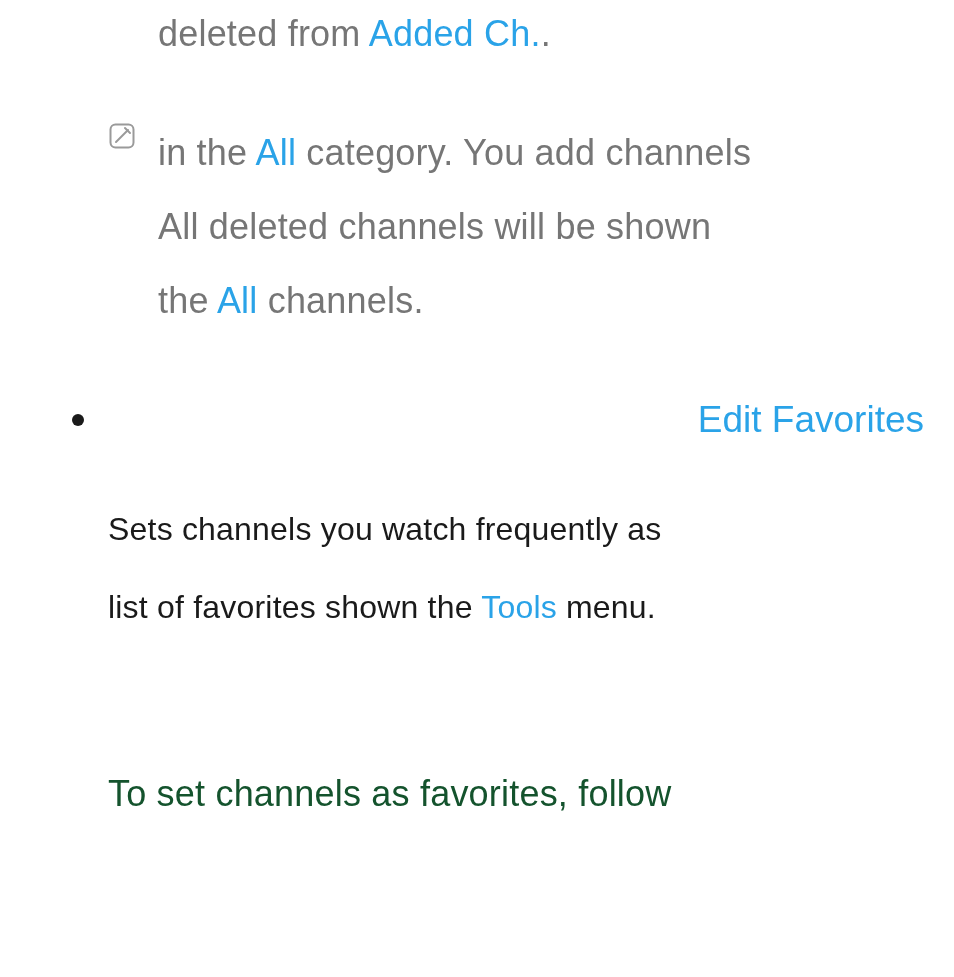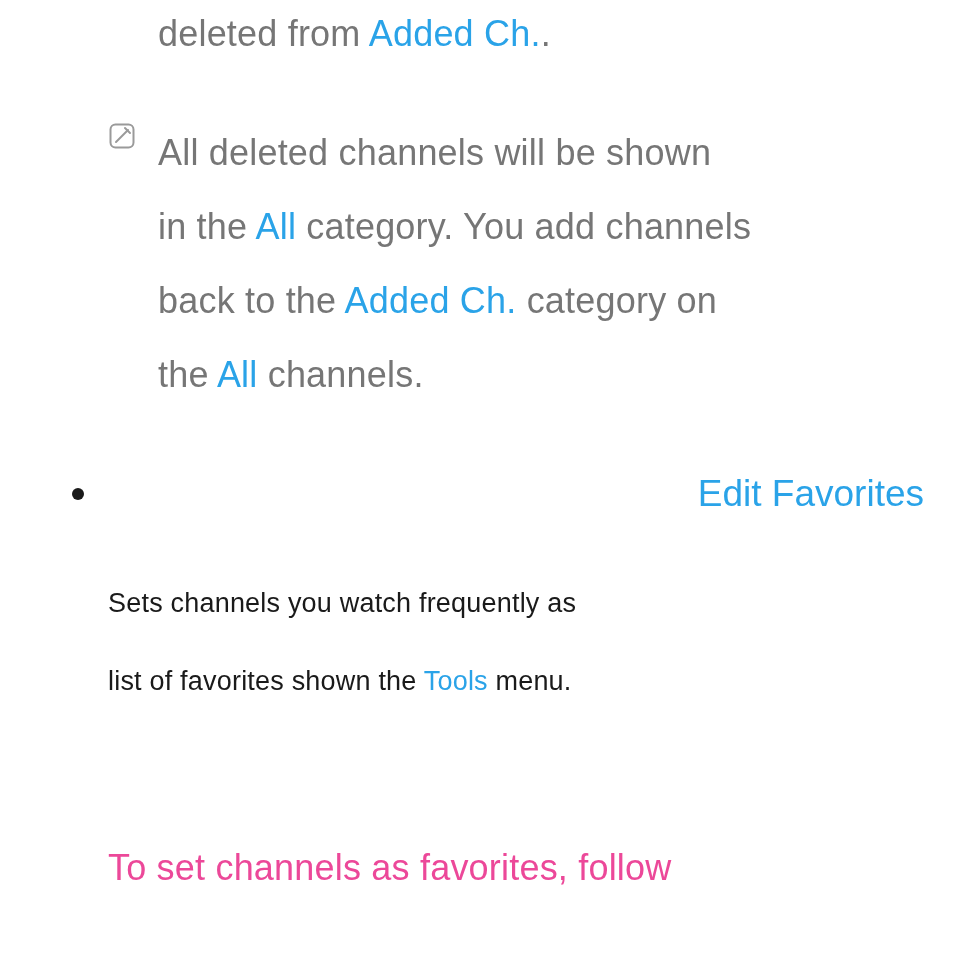--- a/index.html
+++ b/index.html
@@ -22,21 +22,21 @@
   .indent-deep { padding-left: 158px; padding-right: 30px; }
   .indent-mid  { padding-left: 108px; padding-right: 30px; }
 
   .line {
     font-size: 36px;
     letter-spacing: 0.2px;
   }
   .gray { color: #767676; }
   .black { color: #1a1a1a; }
   .blue { color: #2aa3e8; }
-  .orange { color: #ec4899; }
+  .orange { color: #14532d; }
 
   .note-icon {
     position: absolute;
     left: 108px;
     top: 6px;
     width: 28px;
     height: 28px;
   }
   .note-icon svg { width: 28px; height: 28px; display: block; }
 
@@ -55,21 +55,21 @@
   .block1 { padding-top: 6px; }
   .block1 .line { line-height: 56px; }
 
   .block2 { margin-top: 54px; }
   .block2 .line { line-height: 74px; }
 
   .block3 { margin-top: 60px; position: relative; }
   .block3 .title-line { font-size: 37px; line-height: 44px; text-align: right; }
 
   .block4 { margin-top: 48px; }
-  .block4 .line { line-height: 78px; font-size: 27px; }
+  .block4 .line { line-height: 78px; font-size: 32px; }
 
   .block5 { margin-top: 120px; }
   .block5 .line { line-height: 56px; font-size: 36px; }
 
   .nowrap { white-space: nowrap; }
 </style>
 </head>
 <body>
 
 <div class="page">
@@ -82,27 +82,24 @@
 
   <div class="block2 indent-deep row">
     <span class="note-icon">
       <svg viewBox="0 0 28 28">
         <rect x="2.5" y="2.5" width="23" height="23" rx="5" ry="5" fill="none" stroke="#9a9a9a" stroke-width="2"></rect>
         <path d="M8 20 L20 8" stroke="#9a9a9a" stroke-width="2" stroke-linecap="round"></path>
         <path d="M17 6 L22 11" stroke="#9a9a9a" stroke-width="2" stroke-linecap="round"></path>
       </svg>
     </span>
     <div class="line nowrap">
-      <span class="gray">All deleted channels will be shown</span>
-    </div>
-    <div class="line nowrap">
       <span class="gray">in the </span><span class="blue">All</span><span class="gray"> category. You add channels</span>
     </div>
     <div class="line nowrap">
-      <span class="gray">back to the </span><span class="blue">Added Ch.</span><span class="gray"> category on</span>
+      <span class="gray">All deleted channels will be shown</span>
     </div>
     <div class="line nowrap">
       <span class="gray">the </span><span class="blue">All</span><span class="gray"> channels.</span>
     </div>
   </div>
 
   <div class="block3 indent-mid row">
     <span class="bullet"></span>
     <div class="title-line nowrap">
       <span class="blue">Edit Favorites</span>

